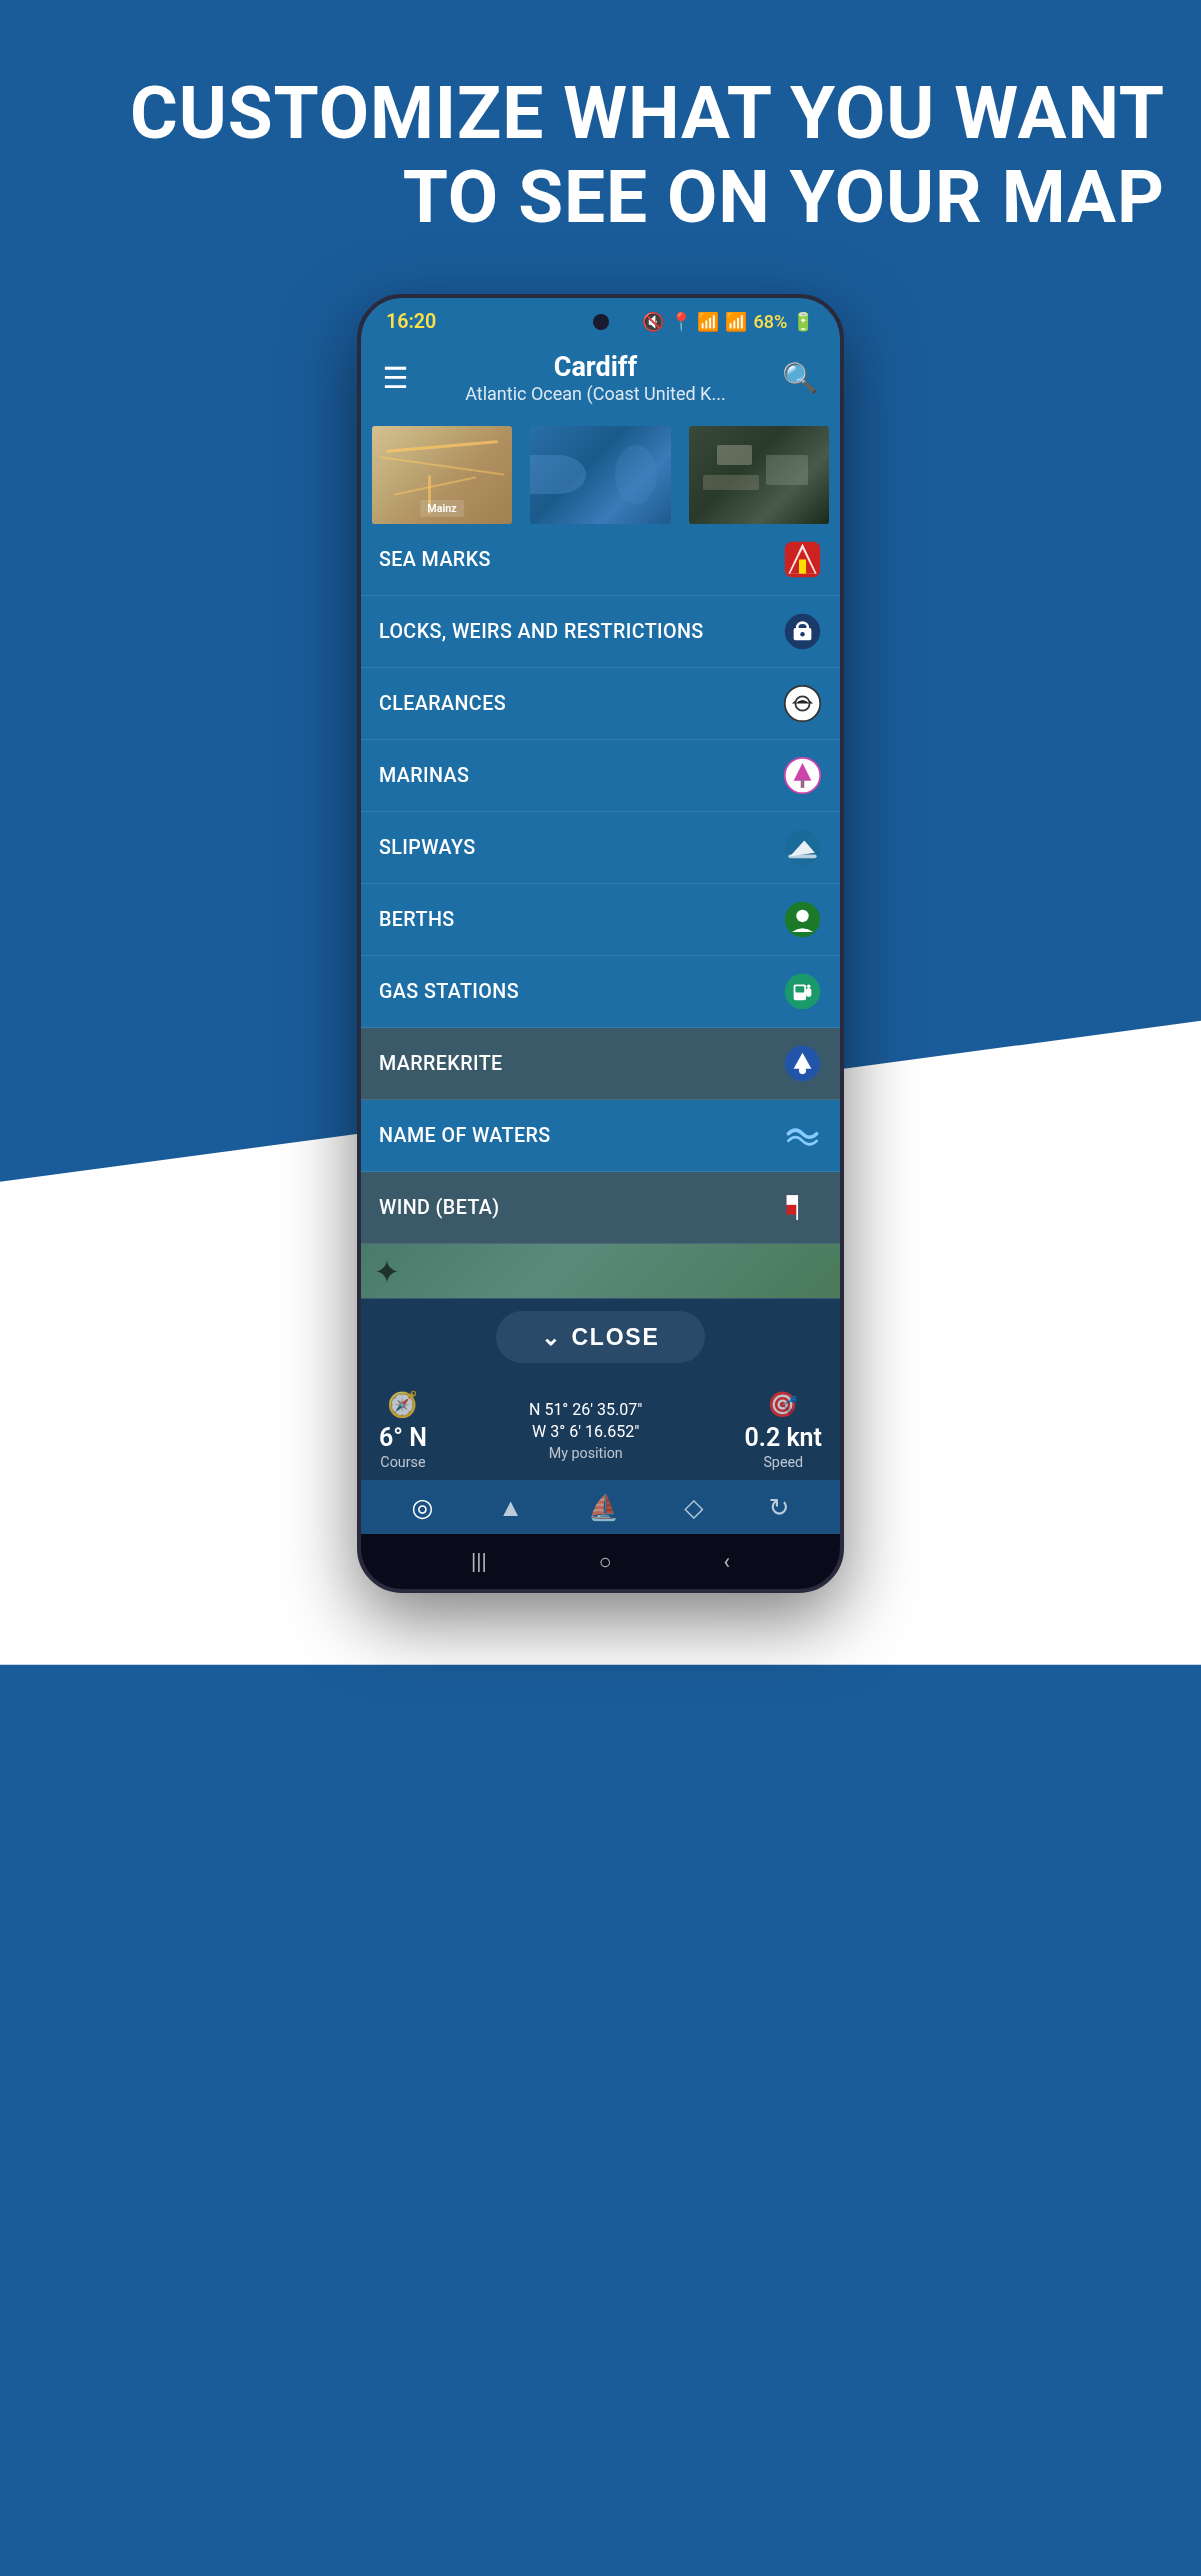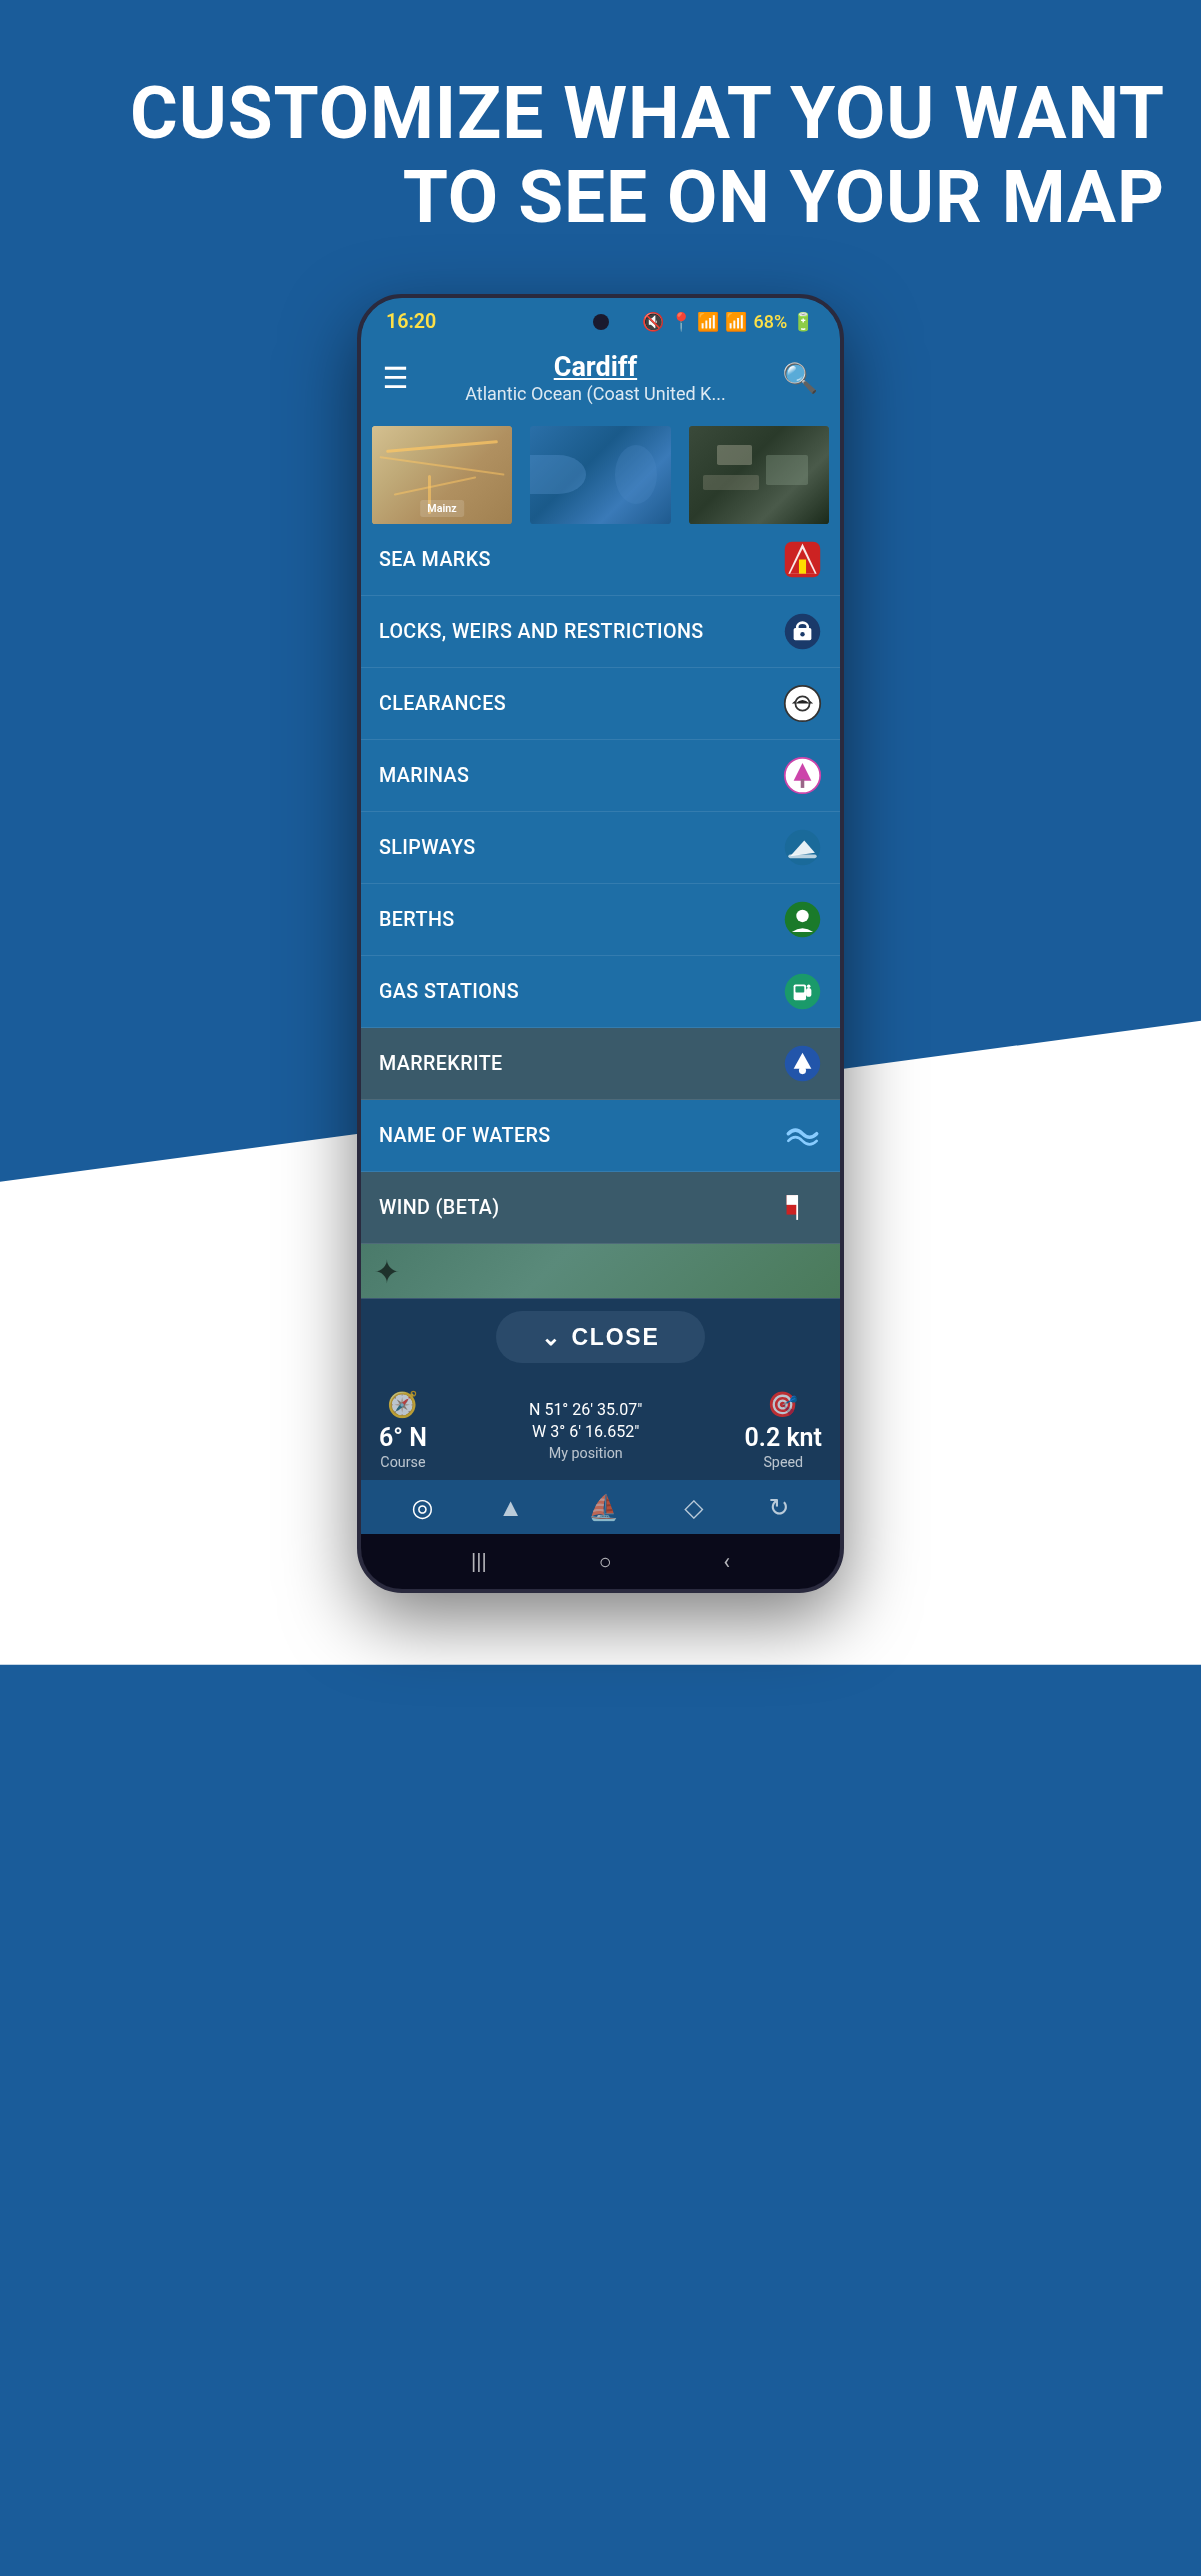--- a/index.html
+++ b/index.html
@@ -82,21 +82,21 @@
 
     
     .nav-bar {
       background: #1e6ea6;
       display: flex;
       align-items: center;
       justify-content: space-between;
       padding: 9px 21.5px 14.3px;
     }
     .nav-title { text-align: center; }
-    .nav-title .city { color: white; font-size: 27px; font-weight: 700; text-decoration: underline; }
+    .nav-title .city { color: white; font-size: 27px; font-weight: 700; }
     .nav-title .subtitle { color: rgba(255,255,255,0.85); font-size: 18px; }
     .nav-icon { color: white; font-size: 29px; cursor: pointer; }
 
     
     .map-preview-row {
       background: #1e6ea6;
       display: flex;
       gap: 18px;
       padding: 7.2px 10.7px 0;
       justify-content: space-between;

